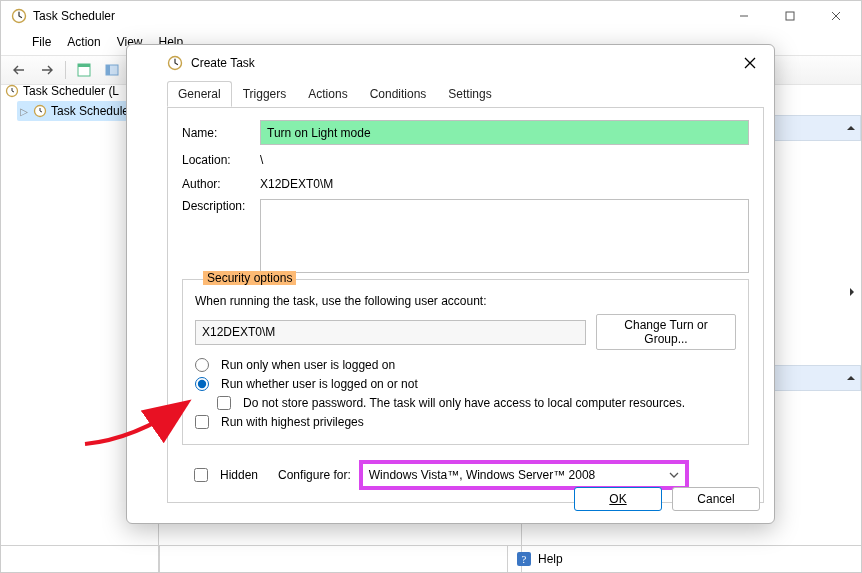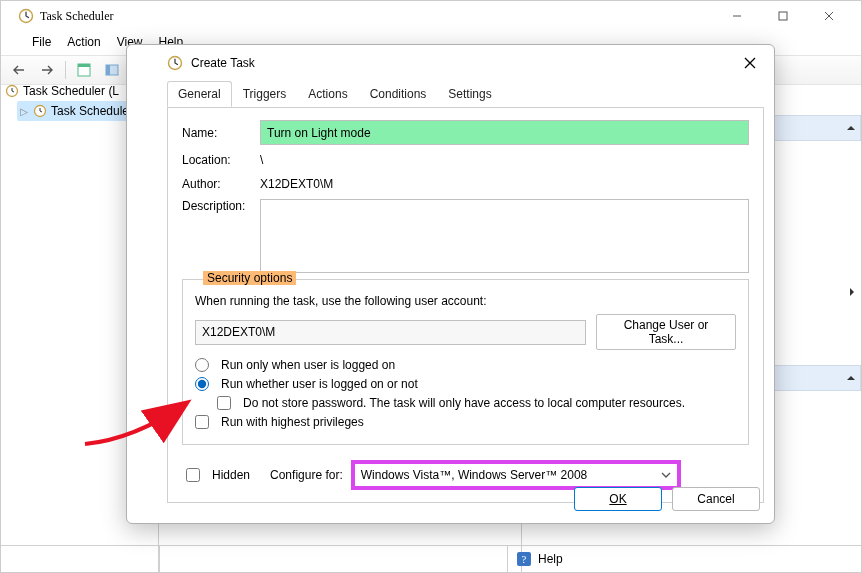--- a/index.html
+++ b/index.html
@@ -1,19 +1,19 @@
 <!DOCTYPE html>
 <html><head>
 <meta charset="utf-8">
 <style>
   html,body{margin:0;padding:0;font-family:"Segoe UI",Tahoma,sans-serif;font-size:12px;color:#000;background:#fff;}
   body{width:862px;height:573px;position:relative;overflow:hidden;}
   
   .main-window{position:absolute;inset:0;border:1px solid #ccc;background:#fff;}
-  .titlebar{display:flex;align-items:center;height:30px;padding:0 9px;font-family:Liberation Serif, serif;}
+  .titlebar{display:flex;align-items:center;height:30px;padding:0 2px;}
   .titlebar .icon{width:16px;height:16px;margin:0 6px 0 8px;}
   .titlebar .title{flex:1;color:#000;}
   .win-btns{display:flex;margin-left:auto;}
   .win-btn{width:46px;height:30px;display:flex;align-items:center;justify-content:center;}
   .win-btn svg{stroke:#555;fill:none;}
   .menubar{display:flex;gap:4px;padding:2px 8px 4px 25px;}
   .menubar span{padding:2px 6px;}
   .toolbar{height:28px;border-top:1px solid #e5e5e5;border-bottom:1px solid #e5e5e5;display:flex;align-items:center;gap:4px;padding:0 6px;background:linear-gradient(#fdfdfd,#f3f3f3);}
   .tb-sep{width:1px;height:18px;background:#d0d0d0;margin:0 2px;}
   .tb-btn{width:22px;height:22px;display:flex;align-items:center;justify-content:center;border:1px solid transparent;border-radius:2px;}
@@ -231,41 +231,41 @@
       <textarea class="desc-area" style=""></textarea>
     </div>
 
     <div class="fieldset">
       <span class="legend">Security options</span>
       <div>When running the task, use the following user account:</div>
       <div class="acct-row">
         <div class="acct-box">
             <span>X12DEXT0\M</span>
           </div>
-        <button class="btn btn-wide">Change User or Task...</button>
+        <button class="btn btn-wide">Change Turn or Group...</button>
       </div>
       <label class="opt">
         <input type="radio" name="runwhen" style="">
         <span>Run only when user is logged on</span>
       </label>
       <label class="opt">
         <input type="radio" name="runwhen" checked="" style="">
         <span>Run whether user is logged on or not</span>
       </label>
       <label class="opt indent">
         <input type="checkbox" style="">
         <span>Do not store password.  The task will only have access to local computer resources.</span>
       </label>
       <label class="opt">
         <input type="checkbox" style="">
         <span>Run with highest privileges</span>
       </label>
     </div>
 
-    <div class="bottom-row" style="left:4px;">
+    <div class="bottom-row" style="left:12px;">
       <label class="opt" style="margin:0 20px 0 -10px;">
         <input type="checkbox" style="">
         <span>Hidden</span>
       </label>
       <span style="margin-right:8px;">Configure for:</span>
       <div class="cfg-select">
         <span>Windows Vista™, Windows Server™ 2008</span>
         <svg width="10" height="10" viewBox="0 0 10 10">
             <path d="M1 3l4 4 4-4" stroke="#555" fill="none" stroke-width="1.3"></path>
           </svg>

